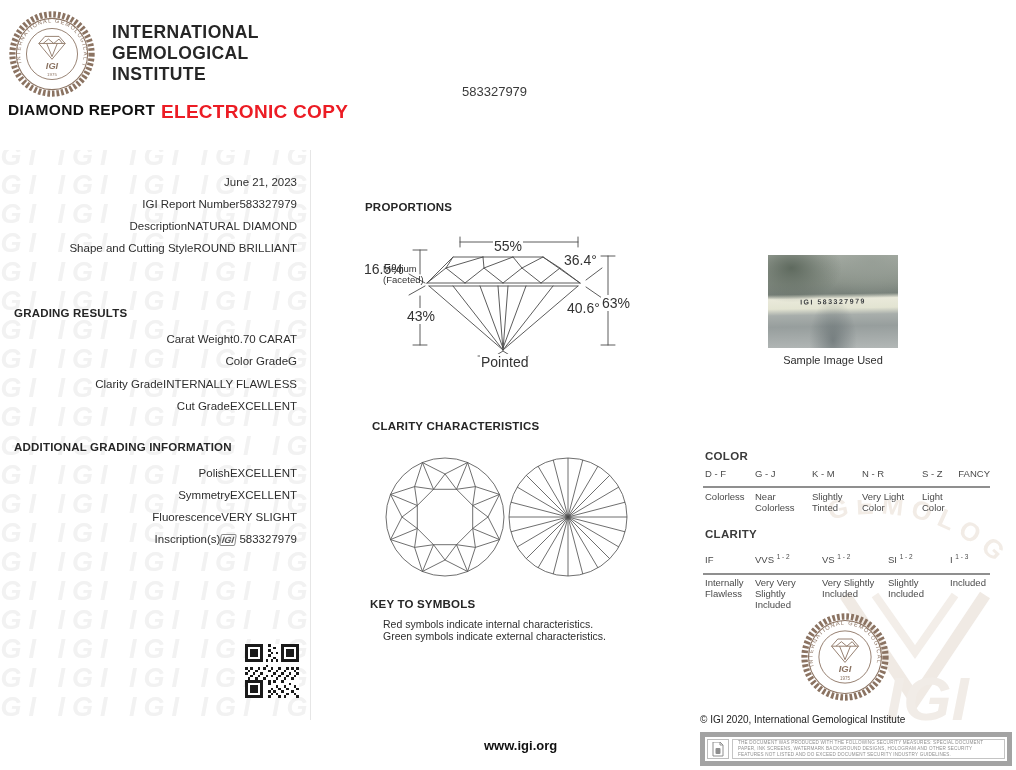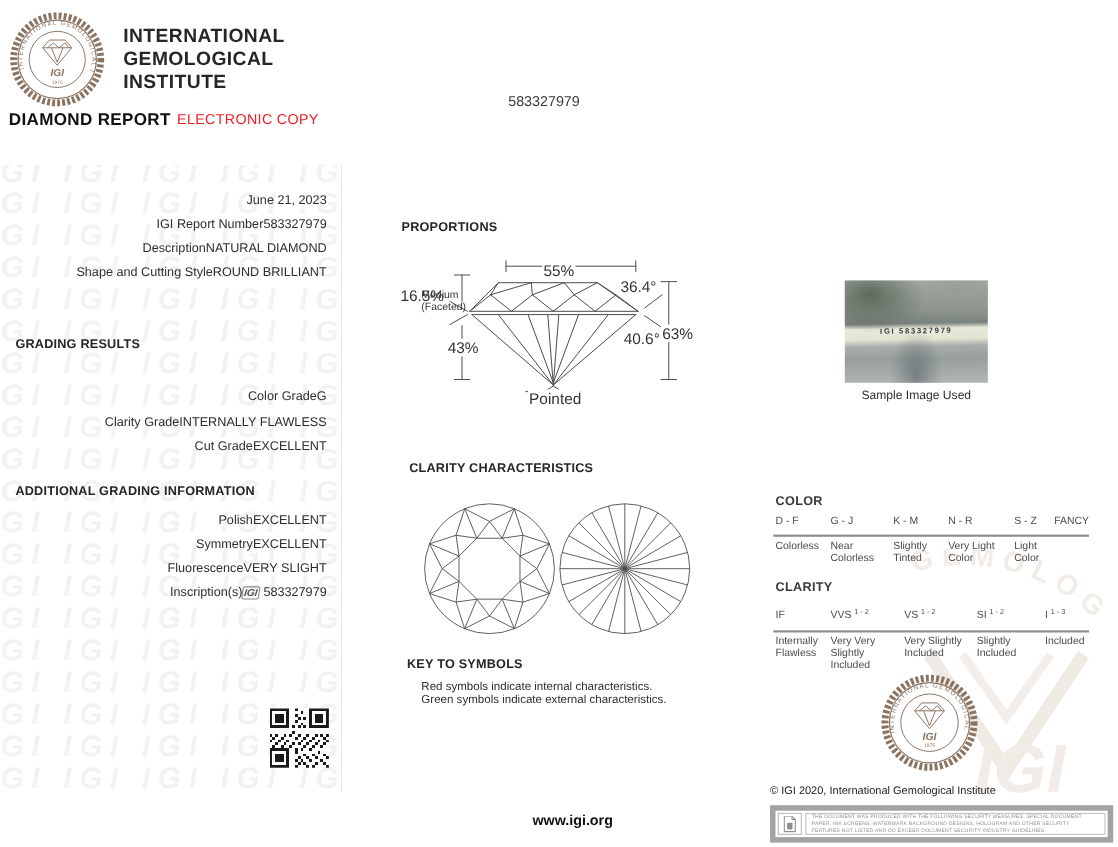--- a/index.html
+++ b/index.html
@@ -5,21 +5,21 @@
   html,body{margin:0;padding:0;background:#fff;}
   .page{position:relative;width:1016px;height:770px;background:#fff;overflow:hidden;
         font-family:"Liberation Sans",sans-serif;color:#2e2e2e;}
 
   
   .seal-svg{position:absolute;}
   .org-name{position:absolute;left:112px;top:22px;font-size:17.5px;font-weight:bold;
             color:#262626;line-height:21px;letter-spacing:.4px;}
   .top-number{position:absolute;left:462px;top:84px;font-size:13px;color:#3a3a3a;}
   .report-type{position:absolute;left:8px;top:101px;font-size:15.5px;font-weight:bold;color:#101010;letter-spacing:.3px;}
-  .copy-type{position:absolute;left:161px;top:101px;font-size:13px;font-weight:normal;color:#ec1c24;letter-spacing:.3px;}
+  .copy-type{position:absolute;left:161px;top:101px;font-size:19px;font-weight:bold;color:#ec1c24;letter-spacing:.3px;}
 
   
   .left-panel{position:absolute;left:0;top:150px;width:310px;height:570px;
               border-right:1px solid #e6e6e6;overflow:hidden;}
   .left-panel::before{content:"IGI IGI IGI IGI IGI IGI IGI IGI IGI IGI IGI IGI IGI IGI IGI IGI IGI IGI IGI IGI IGI IGI IGI IGI IGI IGI IGI IGI IGI IGI IGI IGI IGI IGI IGI IGI IGI IGI IGI IGI IGI IGI IGI IGI IGI IGI IGI IGI IGI IGI IGI IGI IGI IGI IGI IGI IGI IGI IGI IGI IGI IGI IGI IGI IGI IGI IGI IGI IGI IGI IGI IGI IGI IGI IGI IGI IGI IGI IGI IGI IGI IGI IGI IGI IGI IGI IGI IGI IGI IGI IGI IGI IGI IGI IGI IGI IGI IGI IGI IGI IGI IGI IGI IGI IGI IGI IGI IGI IGI IGI IGI IGI IGI IGI IGI IGI IGI IGI IGI IGI";
       position:absolute;left:-14px;top:-8px;width:350px;color:#f2f2f2;font-weight:bold;
       font-style:italic;font-size:27px;line-height:29px;letter-spacing:7px;word-break:break-all;}
   .info-row{position:absolute;left:14px;right:13px;display:flex;justify-content:flex-end;
             font-size:11.5px;color:#2e2e2e;}
   .sec-title{position:absolute;left:14px;font-size:11.5px;font-weight:bold;color:#262626;letter-spacing:.2px;}
@@ -125,20 +125,24 @@
     <div class="info-row" style="top:70px">
       <span>Description</span>
       <span>NATURAL DIAMOND</span>
     </div>
     <div class="info-row" style="top:92px">
       <span>Shape and Cutting Style</span>
       <span>ROUND BRILLIANT</span>
     </div>
 
     <div class="sec-title" style="top:157px">GRADING RESULTS</div>
+    <div class="info-row" style="top:183px">
+      <span>Carat Weight</span>
+      <span>0.70 CARAT</span>
+    </div>
     <div class="info-row" style="top:205px">
       <span>Color Grade</span>
       <span>G</span>
     </div>
     <div class="info-row" style="top:228px">
       <span>Clarity Grade</span>
       <span>INTERNALLY FLAWLESS</span>
     </div>
     <div class="info-row" style="top:250px">
       <span>Cut Grade</span>

